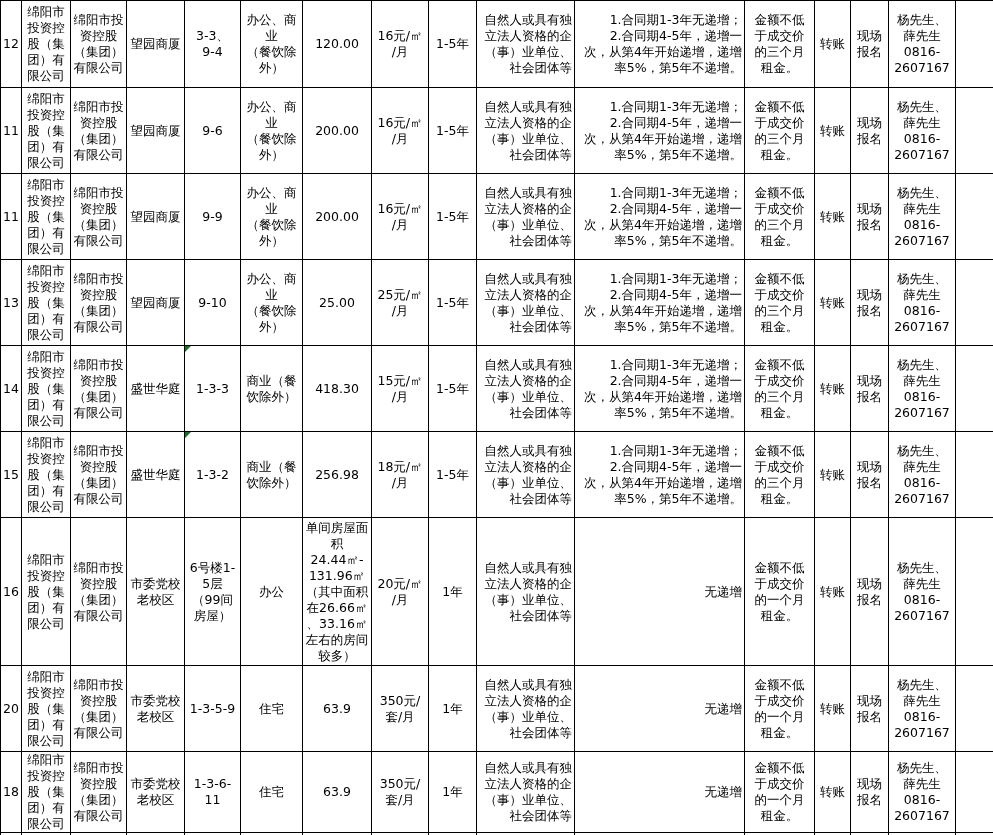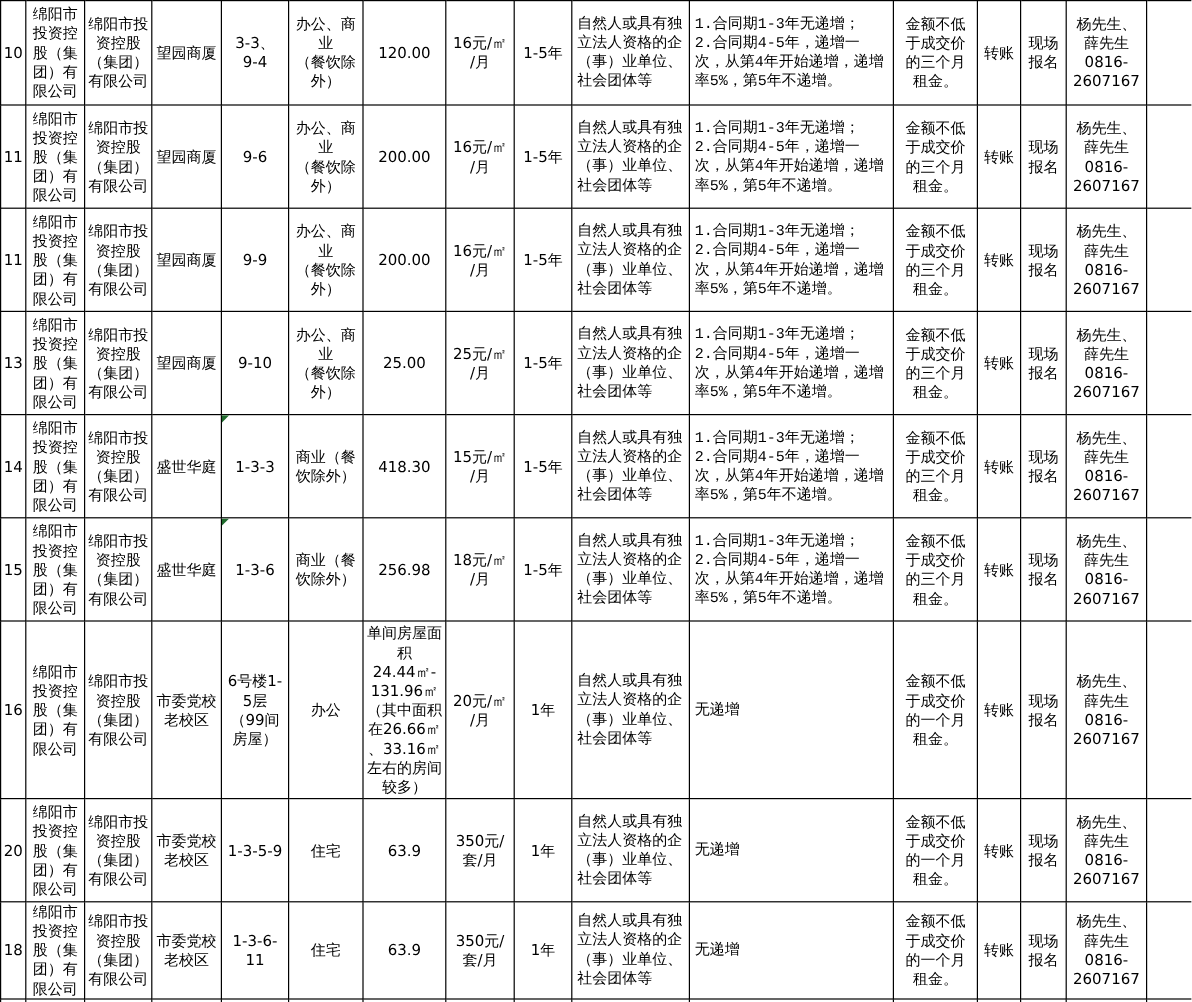--- a/index.html
+++ b/index.html
@@ -22,21 +22,21 @@
     text-align: center;
     padding: 0 2px;
     font-size: 12.5px;
     line-height: 16px;
     color: #000000;
     white-space: pre-line;
     overflow: hidden;
     position: relative;
     word-break: break-all;
   }
-  table.listing td.align-left { text-align: left; padding-left: 4px; font-family: Liberation Mono, monospace; }
+  table.listing td.align-left { text-align: right; padding-left: 4px; }
   .err-triangle {
     position: absolute;
     top: 0; left: 0;
     width: 0; height: 0;
     border-top: 6px solid #1f6b2d;
     border-right: 6px solid transparent;
   }
 </style>
 </head>
 <body>
@@ -56,21 +56,21 @@
         <col style="width: 98px;">
         <col style="width: 170px;">
         <col style="width: 70px;">
         <col style="width: 36px;">
         <col style="width: 38px;">
         <col style="width: 67px;">
         <col style="width: 41px;">
       </colgroup>
     <tbody>
         <tr style="height: 87px;">
-          <td><span>10</span></td>
+          <td><span>12</span></td>
           <td><span>绵阳市
 投资控
 股（集
 团）有
 限公司</span></td>
           <td><span>绵阳市投
 资控股
 （集团）
 有限公司</span></td>
           <td><span>望园商厦</span></td>
@@ -276,21 +276,21 @@
           <td><span>绵阳市
 投资控
 股（集
 团）有
 限公司</span></td>
           <td><span>绵阳市投
 资控股
 （集团）
 有限公司</span></td>
           <td><span>盛世华庭</span></td>
-          <td><span class="err-triangle"></span><span>1-3-6</span></td>
+          <td><span class="err-triangle"></span><span>1-3-2</span></td>
           <td><span>商业（餐
 饮除外）</span></td>
           <td><span>256.98</span></td>
           <td><span>18元/㎡
 /月</span></td>
           <td><span>1-5年</span></td>
           <td class="align-left"><span>自然人或具有独
 立法人资格的企
 （事）业单位、
 社会团体等</span></td>

